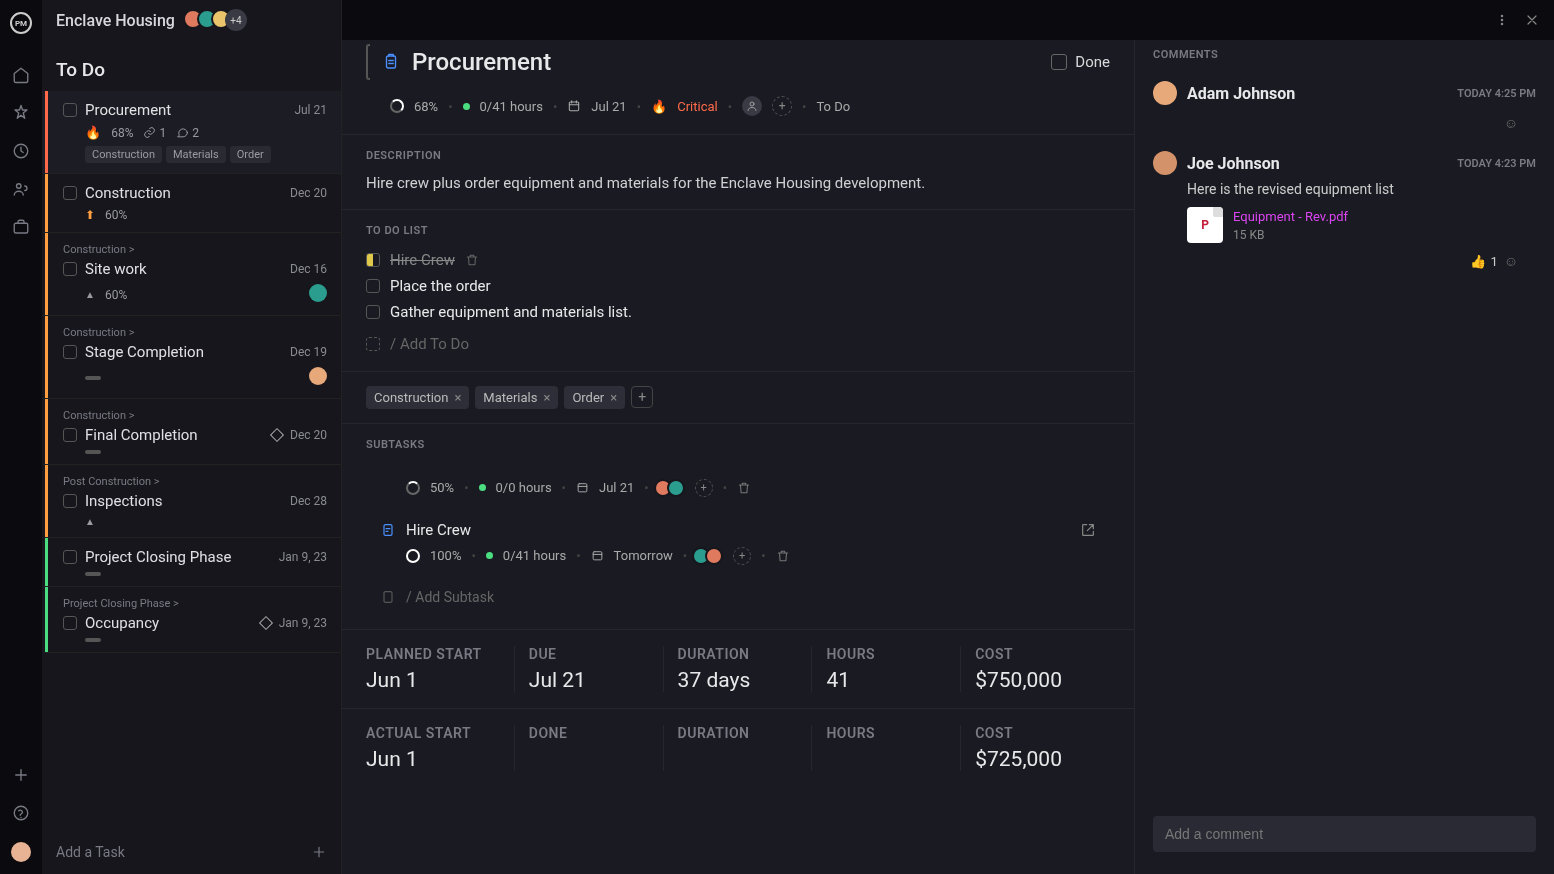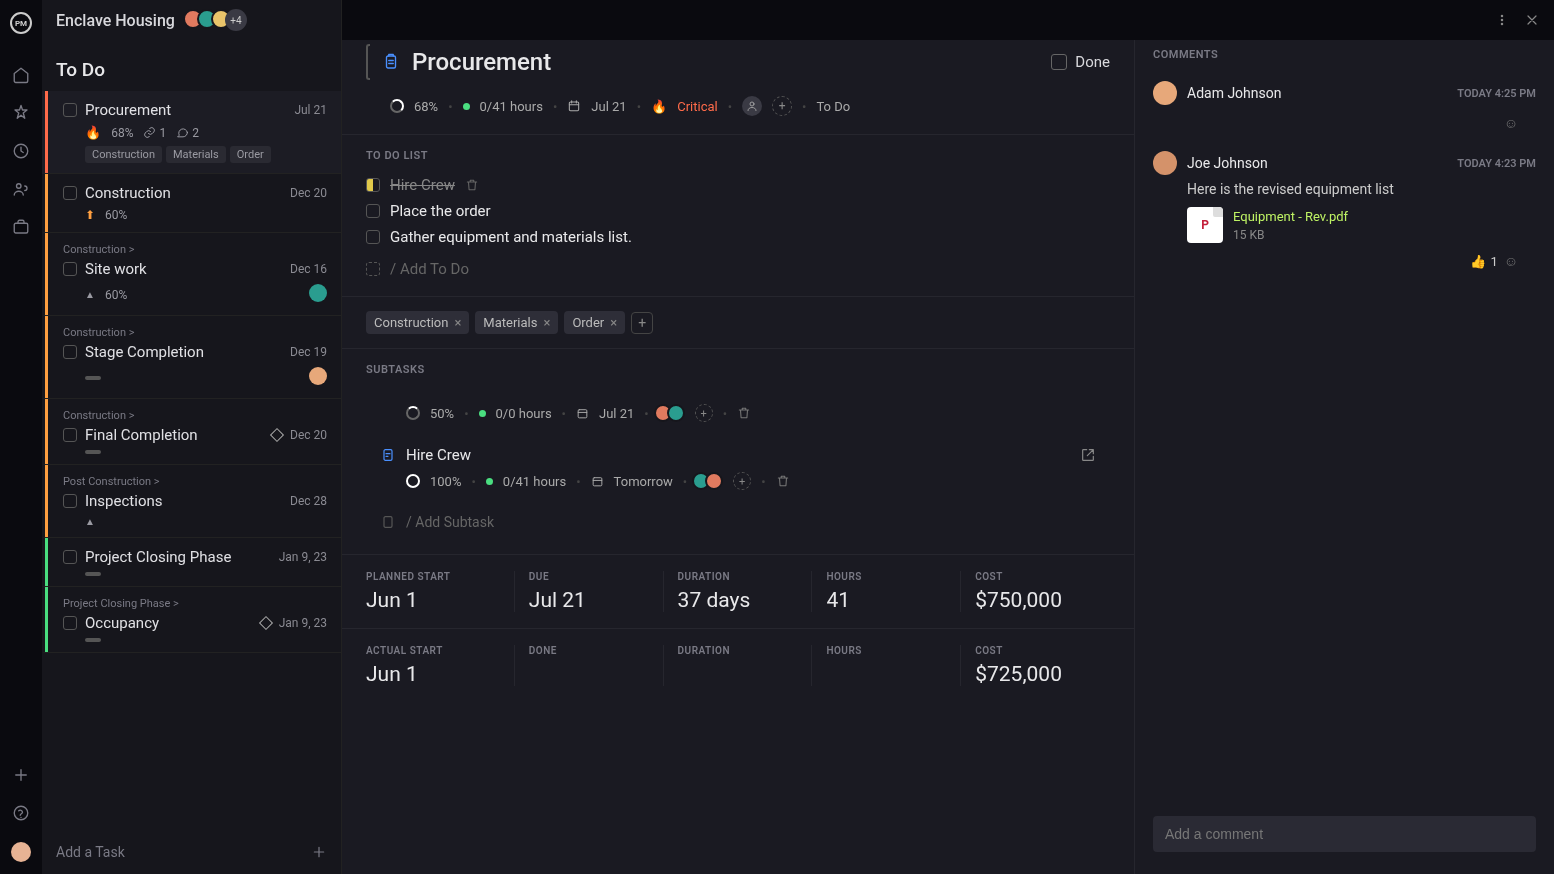--- a/index.html
+++ b/index.html
@@ -194,21 +194,21 @@
   border-top:1px solid #26262e;
   display:grid;
   grid-template-columns:repeat(5,1fr);
   padding:16px 24px;
   gap:0;
 }
 .stats-grid + .stats-grid{border-top:1px solid #26262e;}
 .stat-cell{border-right:1px solid #26262e;padding:0 14px;}
 .stat-cell:last-child{border-right:none;}
 .stat-cell:first-child{padding-left:0;}
-.stat-label{font-size:10px;color:#7a7a85;font-weight:600;letter-spacing:0.5px;margin-bottom:6px;}
+.stat-label{font-size:14px;color:#7a7a85;font-weight:600;letter-spacing:0.5px;margin-bottom:6px;}
 .stat-value{font-size:21px;color:#e8e8ea;}
 
 
 .comments-panel{
   width:420px;
   border-left:1px solid #26262e;
   display:flex;flex-direction:column;
   background:#1a1a22;
 }
 .top-bar{
@@ -217,27 +217,27 @@
   display:flex;align-items:center;justify-content:flex-end;
   padding:0 14px;gap:14px;
   position:absolute;top:0;right:0;left:0;
 }
 .top-bar svg{width:16px;height:16px;color:#888;cursor:pointer;}
 .expand-icon{width:16px;height:16px;color:#888;cursor:pointer;margin:14px 0 0 14px;}
 .comments-header{padding:18px 18px 10px;font-size:11px;font-weight:600;letter-spacing:0.5px;color:#7a7a85;}
 .comment{padding:10px 18px;}
 .comment-head{display:flex;align-items:center;gap:10px;}
 .comment-avatar{width:24px;height:24px;border-radius:50%;background:#e7a87a;}
-.comment-author{font-size:14px;font-weight:400;}
+.comment-author{font-size:16px;font-weight:700;}
 .comment-time{margin-left:auto;font-size:11px;color:#7a7a85;font-weight:600;}
 .comment-body{margin-left:34px;margin-top:6px;font-size:14px;color:#ccc;}
 .attachment{display:flex;align-items:center;gap:10px;margin-left:34px;margin-top:10px;}
 .attach-icon{width:36px;height:36px;background:#fff;border-radius:4px;position:relative;display:flex;align-items:center;justify-content:center;font-weight:700;color:#c41e3a;font-size:12px;}
 .attach-icon::after{content:"";position:absolute;top:0;right:0;width:10px;height:10px;background:#ddd;border-radius:0 4px 0 2px;}
-.attach-name{font-size:13px;color:#bef264;}
+.attach-name{font-size:13px;color:#d946ef;}
 .attach-size{font-size:12px;color:#888;margin-top:4px;}
 .reaction-bar{display:flex;align-items:center;gap:6px;margin-left:34px;margin-top:10px;justify-content:flex-end;padding-right:18px;}
 .reaction-pill{display:flex;align-items:center;gap:4px;font-size:13px;color:#ccc;}
 .add-react{color:#777;}
 .comment-input-wrap{margin-top:auto;padding:14px 18px 22px;}
 .comment-input{
   width:100%; background:#2a2a34; border:none; border-radius:4px;
   padding:10px 12px; color:#ddd; font-size:14px;
 }
 .comment-input::placeholder{color:#777;}
@@ -500,20 +500,24 @@
           <svg viewBox="0 0 24 24" style="width:12px;height:12px;stroke:#aaa;">
             <circle cx="12" cy="8" r="4"></circle>
             <path d="M4 21c0-4 4-6 8-6s8 2 8 6"></path>
           </svg>
         </span>
       <span class="plus-circle">+</span>
       <span class="meta-sep">•</span>
       <span>To Do</span>
     </div>
 
+    <div class="section">
+      <div class="section-label">DESCRIPTION</div>
+      <div class="description-text">Hire crew plus order equipment and materials for the Enclave Housing development.</div>
+    </div>
 
     <div class="section">
       <div class="section-label">TO DO LIST</div>
       <div class="todo-item done">
         <span class="todo-check partial"></span>
         <span class="todo-text">Hire Crew</span>
         <svg class="todo-del" viewBox="0 0 24 24" style="width:14px;height:14px;">
             <path d="M4 7h16M9 7V4h6v3M6 7l1 13h10l1-13"></path>
           </svg>
       </div>

